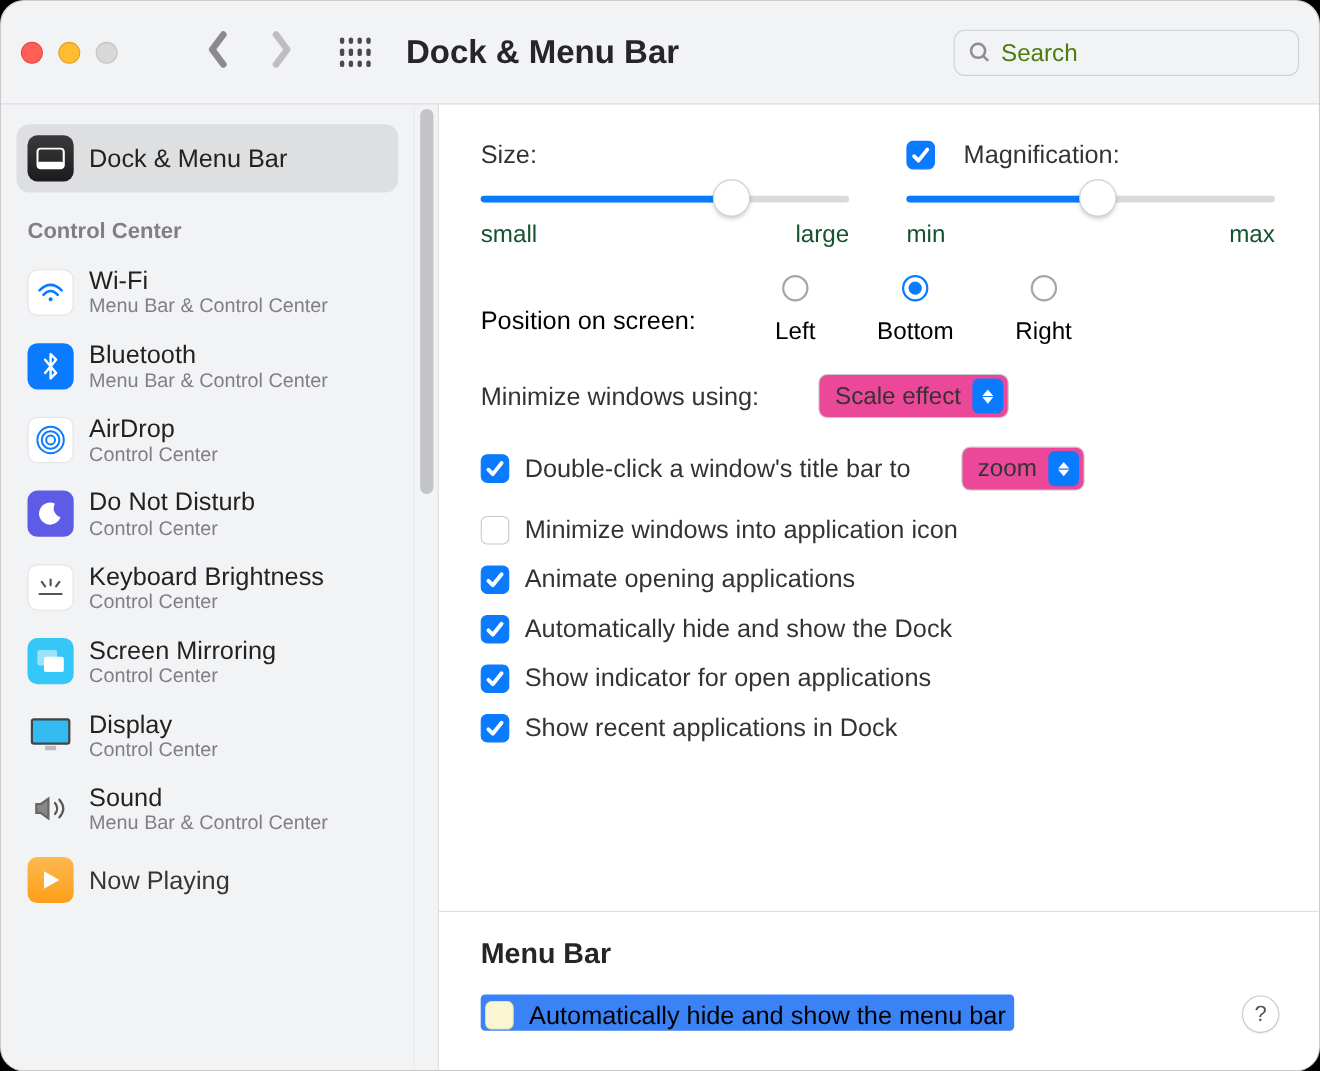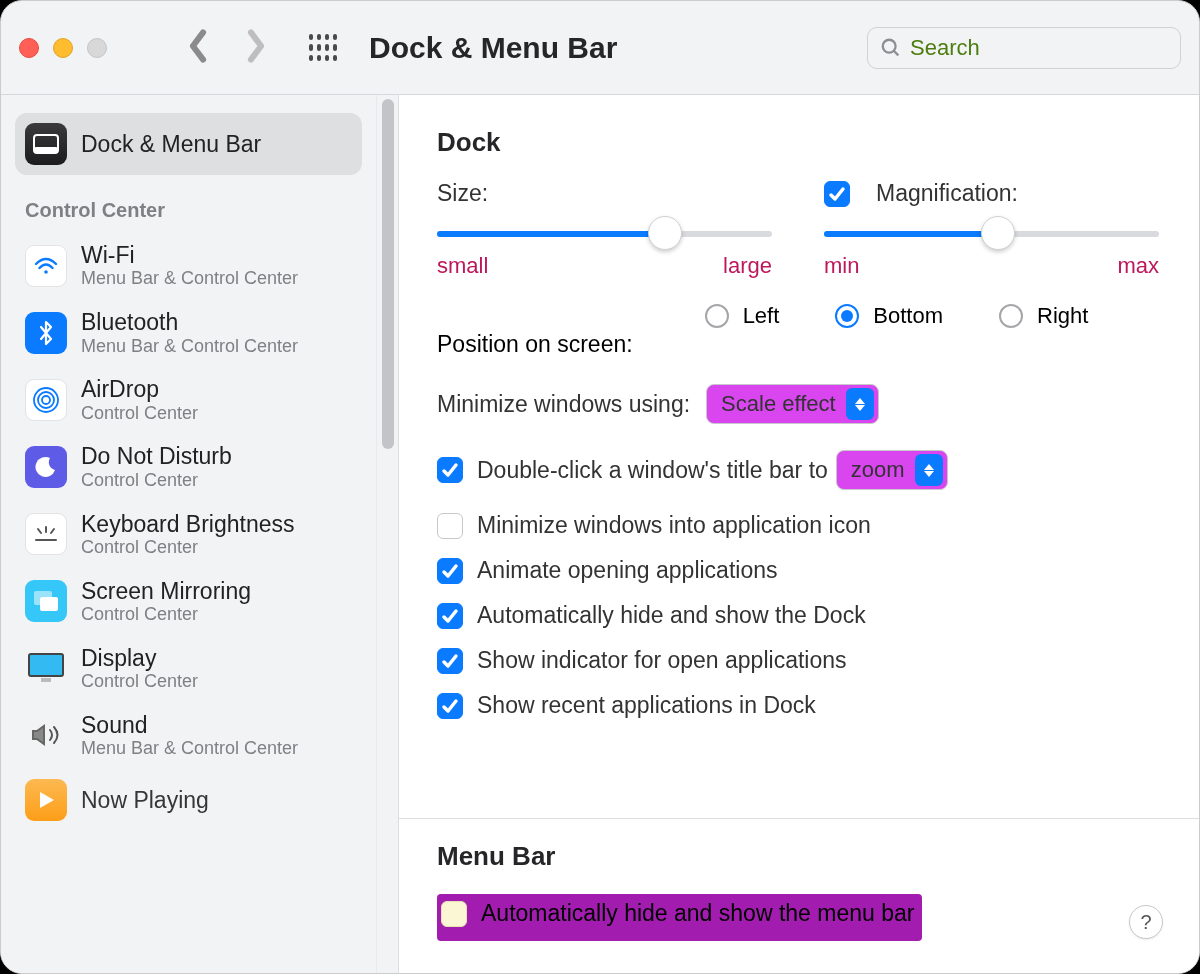--- a/index.html
+++ b/index.html
@@ -59,40 +59,40 @@
   h2{margin:0 0 22px 0;font-size:26px;font-weight:700;color:#262628;}
   .row{display:flex;align-items:center;font-size:23px;color:#333;margin-bottom:12px;}
   .lbl{font-size:23px;color:#333;}
   .sliders{display:flex;gap:52px;margin-bottom:8px;}
   .sl-col{flex:1;}
   .sl-head{display:flex;align-items:center;gap:12px;font-size:23px;margin-bottom:14px;}
   .track{position:relative;height:24px;}
   .rail{position:absolute;top:10px;left:0;right:0;height:6px;background:#d9dade;border-radius:3px;}
   .fill{position:absolute;top:10px;left:0;height:6px;background:#0a7aff;border-radius:3px;}
   .knob{position:absolute;top:-5px;width:34px;height:34px;border-radius:50%;background:#fff;border:1px solid #d0d1d3;box-shadow:0 2px 4px rgba(0,0,0,.2);}
-  .sl-labels{display:flex;justify-content:space-between;font-size:22px;color:#be185d;margin-top:8px;}
+  .sl-labels{display:flex;justify-content:space-between;font-size:22px;color:#14532d;margin-top:8px;}
   .chk{width:26px;height:26px;border-radius:6px;border:1px solid #c7c8cb;margin-right:14px;flex-shrink:0;display:inline-flex;align-items:center;justify-content:center;background:#fff;}
   .chk.on{background:#0a7aff;border-color:#0a7aff;}
   .chk.on svg{width:18px;height:18px;stroke:#fff;stroke-width:3.5;fill:none;stroke-linecap:round;stroke-linejoin:round;}
   .pos-group{display:flex;align-items:flex-start;margin-top:24px;margin-bottom:26px;}
   .pos-label{font-size:23px;padding-top:28px;}
   .pos-opts{display:flex;gap:56px;margin-left:72px;}
-  .pos-opt{display:flex;flex-direction:row;align-items:center;gap:14px;font-size:22px;}
+  .pos-opt{display:flex;flex-direction:column;align-items:center;gap:14px;font-size:22px;}
   .radio{width:24px;height:24px;border:2px solid #a5a6aa;border-radius:50%;display:flex;align-items:center;justify-content:center;}
   .radio.on{border-color:#0a7aff;}
   .radio.on::after{content:"";width:12px;height:12px;border-radius:50%;background:#0a7aff;}
-  .select{height:40px;border:1px solid #c7c8cb;border-radius:8px;background:#d946ef;display:inline-flex;align-items:center;padding:0 4px 0 14px;font-size:22px;gap:10px;}
+  .select{height:40px;border:1px solid #c7c8cb;border-radius:8px;background:#ec4899;display:inline-flex;align-items:center;padding:0 4px 0 14px;font-size:22px;gap:10px;margin-left:38px;}
   .sel-btn{width:28px;height:32px;background:#0a7aff;border-radius:6px;display:flex;flex-direction:column;align-items:center;justify-content:center;gap:1px;}
   .sel-btn::before,.sel-btn::after{content:"";width:0;height:0;border-left:5px solid transparent;border-right:5px solid transparent;}
   .sel-btn::before{border-bottom:6px solid #fff;}
   .sel-btn::after{border-top:6px solid #fff;}
   .opts-list .row{margin-bottom:18px;}
   .divider{height:1px;background:#dcdde0;margin-top:30px;}
   .menubar-section{padding:22px 40px 32px 38px;position:relative;}
-  .hl{background:#a21caf;border-radius:4px;padding:6px 8px 14px 4px;display:inline-flex;align-items:center;}
+  .hl{background:#3b82f6;border-radius:4px;padding:6px 8px 0 4px;display:inline-flex;align-items:center;}
   .hl .chk{background:#fbf7d5;border-color:#e7e3b0;}
   .help{position:absolute;right:36px;bottom:34px;width:34px;height:34px;border-radius:50%;border:1px solid #c7c8cb;background:#fff;display:flex;align-items:center;justify-content:center;font-size:20px;color:#555;box-shadow:0 1px 2px rgba(0,0,0,.08);}
 </style>
 </head>
 <body>
 
 <div class="window">
 
   <div class="titlebar">
     <div class="traffic">
@@ -259,21 +259,20 @@
           </div>
       </div>
     </div>
 
     <div class="scroll-gutter">
       <div class="scroll-thumb"></div>
     </div>
 
     <div class="content">
       <div class="panel">
-        <h2>Dock</h2>
 
         <div class="sliders">
           <div class="sl-col">
             <div class="sl-head">
                 <span class="lbl">Size:</span>
               </div>
             <div class="track">
               <div class="rail"></div>
                 <div class="fill" style="width:68%"></div>
                 <div class="knob" style="left:calc(68% - 17px)"></div>

